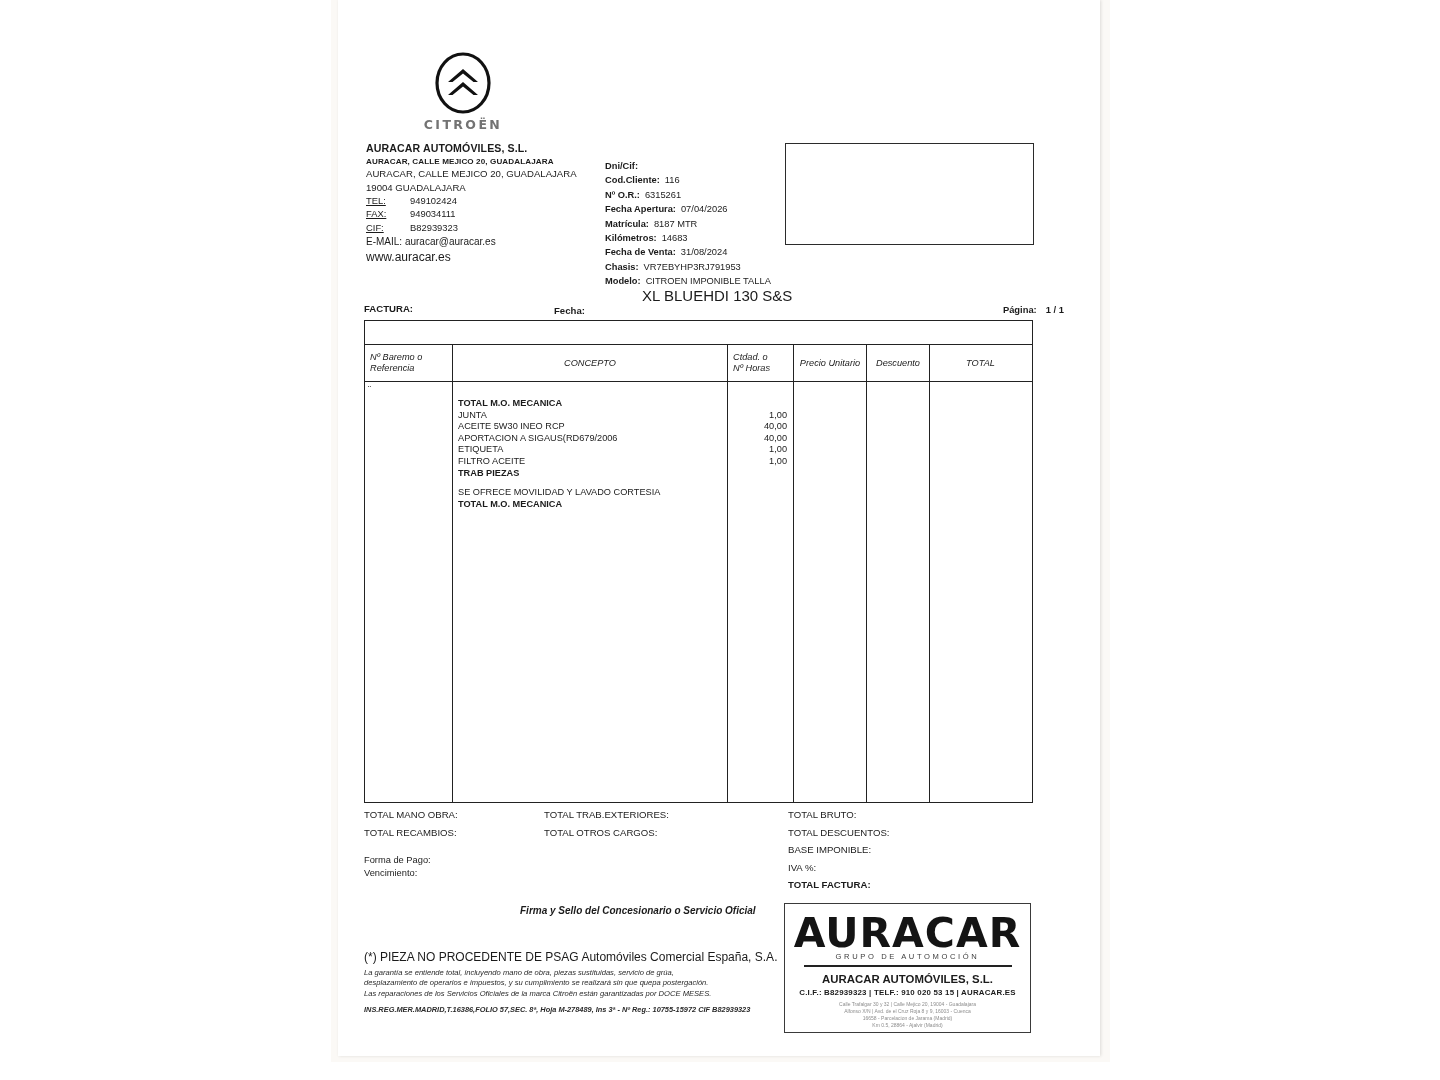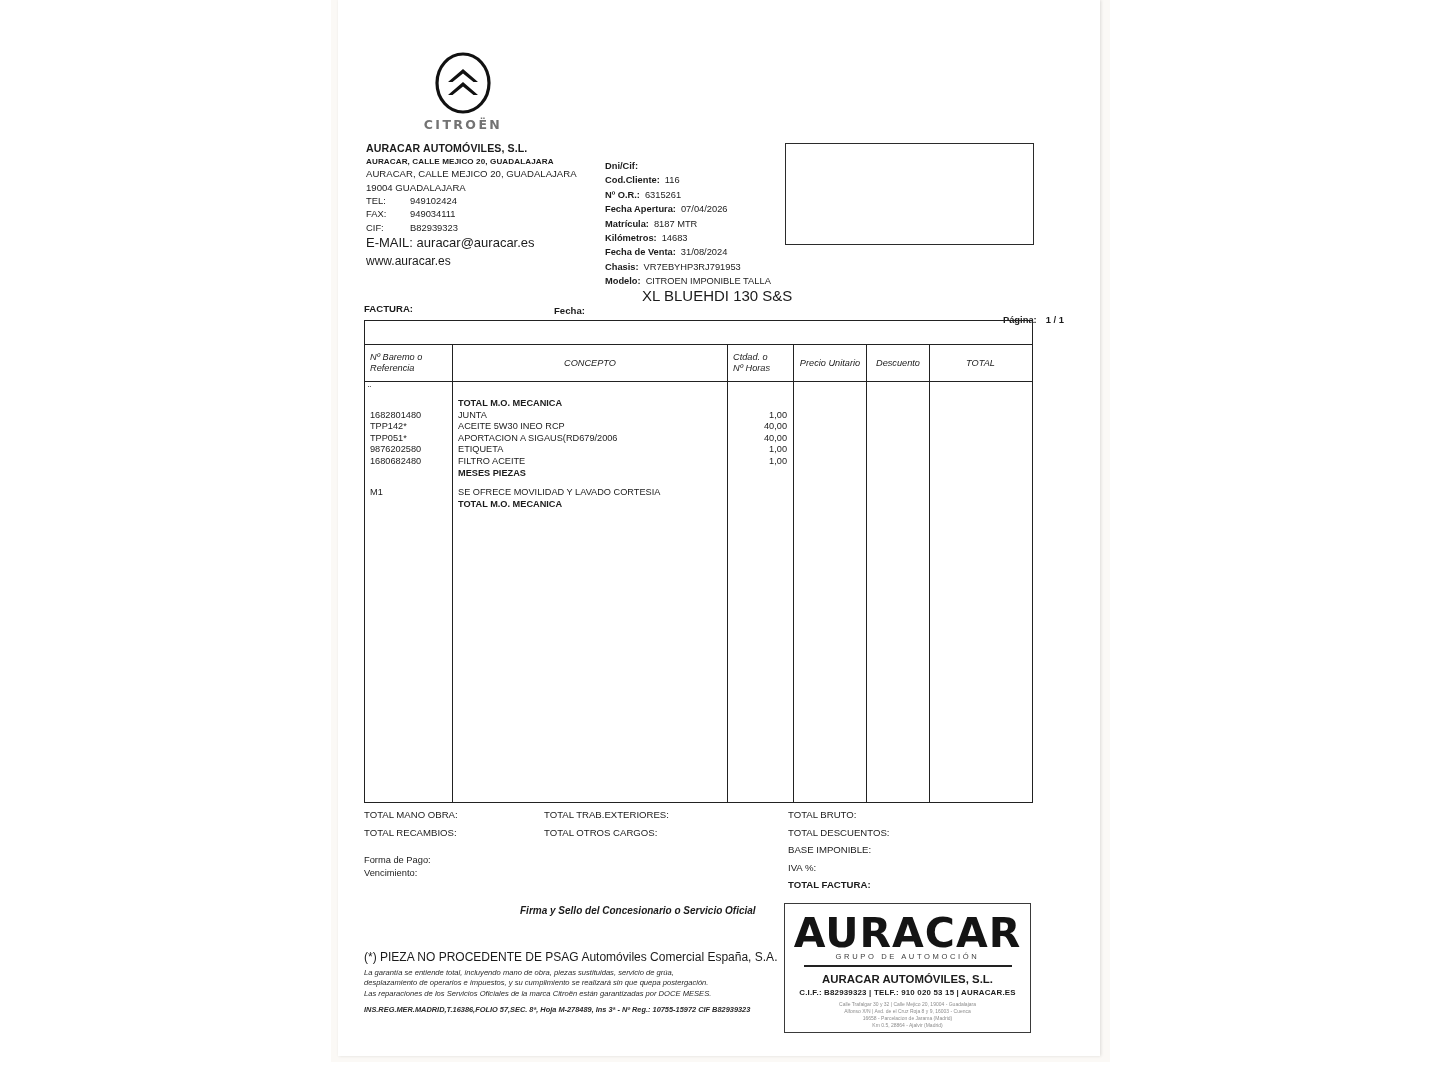--- a/index.html
+++ b/index.html
@@ -92,22 +92,22 @@
   .company .l3,
   .company .l4 {
     font-size: 9.6px;
     margin-top: 1px;
   }
   .company .kv {
     font-size: 9.4px;
     margin-top: 1px;
     display: flex;
   }
-  .company .kv .k { width: 44px; }
-  .company .mail { font-size: 13px; margin-top: 1px; }
+  .company .kv .k { width: 44px; text-decoration: underline; }
+  .company .mail { font-size: 10px; margin-top: 1px; }
   .company .web { font-size: 12px; margin-top: 2px; }
 
   
   .details {
     position: absolute;
     left: 267px;
     top: 159px;
     width: 230px;
   }
   .details .row {
@@ -142,21 +142,21 @@
   .inv-head { position: absolute; left: 26px; top: 303px; width: 700px; }
   .inv-head .factura {
     position: absolute; left: 0; top: 0;
     font-size: 9.6px; font-weight: bold;
   }
   .inv-head .fecha {
     position: absolute; left: 190px; top: 2px;
     font-size: 9.6px; font-weight: bold;
   }
   .inv-head .pagina {
-    position: absolute; right: 0; top: 11px;
+    position: absolute; right: 0; top: 1px;
     font-size: 9.4px; font-weight: bold; white-space: nowrap;
   }
   .inv-head .pagina .pval { margin-left: 9px; }
 
   
   .tbl {
     position: absolute;
     left: 26px;
     top: 320px;
     width: 669px;
@@ -428,41 +428,30 @@
         </div>
       </div>
       <div class="c c-pre">Precio Unitario</div>
       <div class="c c-des">Descuento</div>
       <div class="c c-tot">TOTAL</div>
     </div>
 
     <div class="body">
       <div class="c c-ref">
         <div class="tick">¨</div>
-        <div class="lines" id="col-ref" style="top:16px">
-            <div class="ln bold">&nbsp;</div>
-            <div class="ln">1682801480</div>
-            <div class="ln">TPP142*</div>
-            <div class="ln">TPP051*</div>
-            <div class="ln">9876202580</div>
-            <div class="ln">1680682480</div>
-            <div class="ln bold">&nbsp;</div>
-            <div class="ln sp-top">M1</div>
-            <div class="ln bold">&nbsp;</div>
-          </div>
       </div>
       <div class="c c-con">
         <div class="lines" id="col-con" style="top:16px">
             <div class="ln bold">TOTAL M.O. MECANICA</div>
             <div class="ln">JUNTA</div>
             <div class="ln">ACEITE 5W30 INEO RCP</div>
             <div class="ln">APORTACION A SIGAUS(RD679/2006</div>
             <div class="ln">ETIQUETA</div>
             <div class="ln">FILTRO ACEITE</div>
-            <div class="ln bold">MESES PIEZAS</div>
+            <div class="ln bold">TRAB PIEZAS</div>
             <div class="ln sp-top">SE OFRECE MOVILIDAD Y LAVADO CORTESIA</div>
             <div class="ln bold">TOTAL M.O. MECANICA</div>
           </div>
       </div>
       <div class="c c-qty">
         <div class="lines" id="col-qty" style="top:16px">
             <div class="qn bold">&nbsp;</div>
             <div class="qn">1,00</div>
             <div class="qn">40,00</div>
             <div class="qn">40,00</div>

